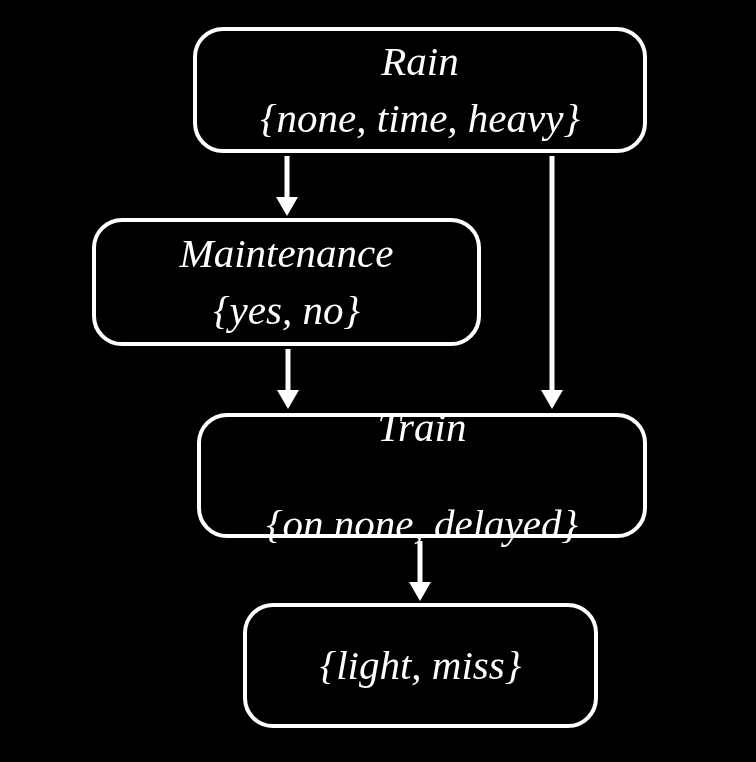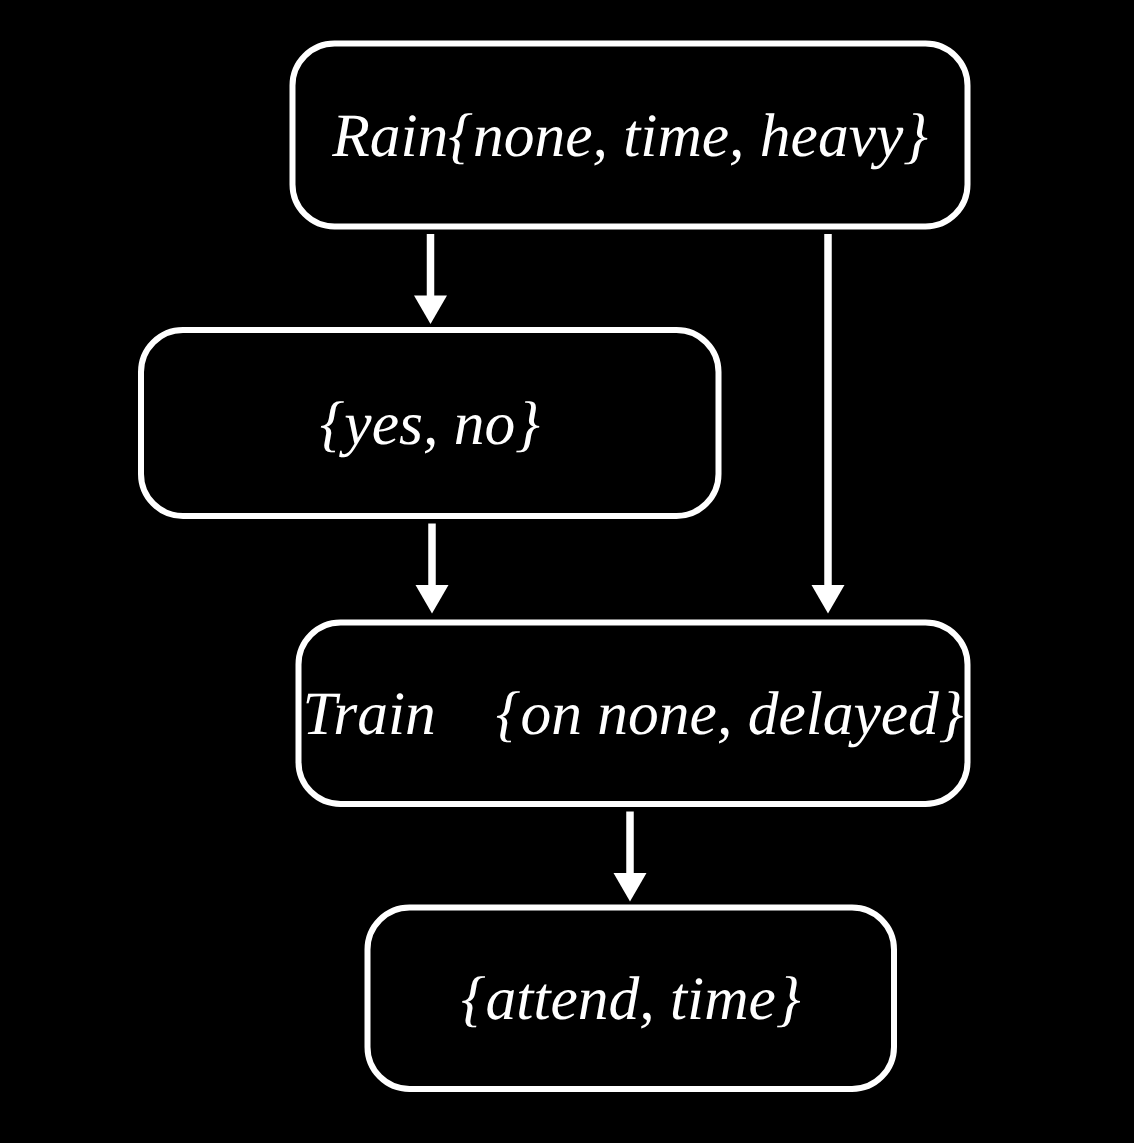--- a/index.html
+++ b/index.html
@@ -25,21 +25,21 @@
   .edges polygon {
     fill: var(--fg, #ffffff);
   }
   .node {
     position: absolute;
     border: 4px solid var(--fg, #ffffff);
     border-radius: 30px;
     background: var(--bg, #000000);
     color: var(--fg, #ffffff);
     display: flex;
-    flex-direction: row;
+    flex-direction: column;
     align-items: center;
     justify-content: center;
     text-align: right;
     font-style: italic;
     font-size: 41px;
     line-height: 1.38;
     white-space: nowrap;
   }
   #node-rain        { left: 193px; top:  27px; width: 454px; height: 126px; }
   #node-maintenance { left:  92px; top: 218px; width: 389px; height: 128px; }
@@ -69,25 +69,26 @@
       <polygon points="409,582 431,582 420,601"></polygon>
     </g>
   </svg>
 
   <div class="node" id="node-rain">
     <div class="node-name">Rain</div>
     <div class="node-domain">{none, time, heavy}</div>
   </div>
 
   <div class="node" id="node-maintenance">
+    <div class="node-name">Maintenance</div>
     <div class="node-domain">{yes, no}</div>
   </div>
 
   <div class="node" id="node-train">
     <div class="node-name">Train</div>
     <div class="node-domain">{on none, delayed}</div>
   </div>
 
   <div class="node" id="node-appointment">
-    <div class="node-domain">{attend, time}</div>
+    <div class="node-domain">{light, miss}</div>
   </div>
 
 </div>
 
 </body></html>

